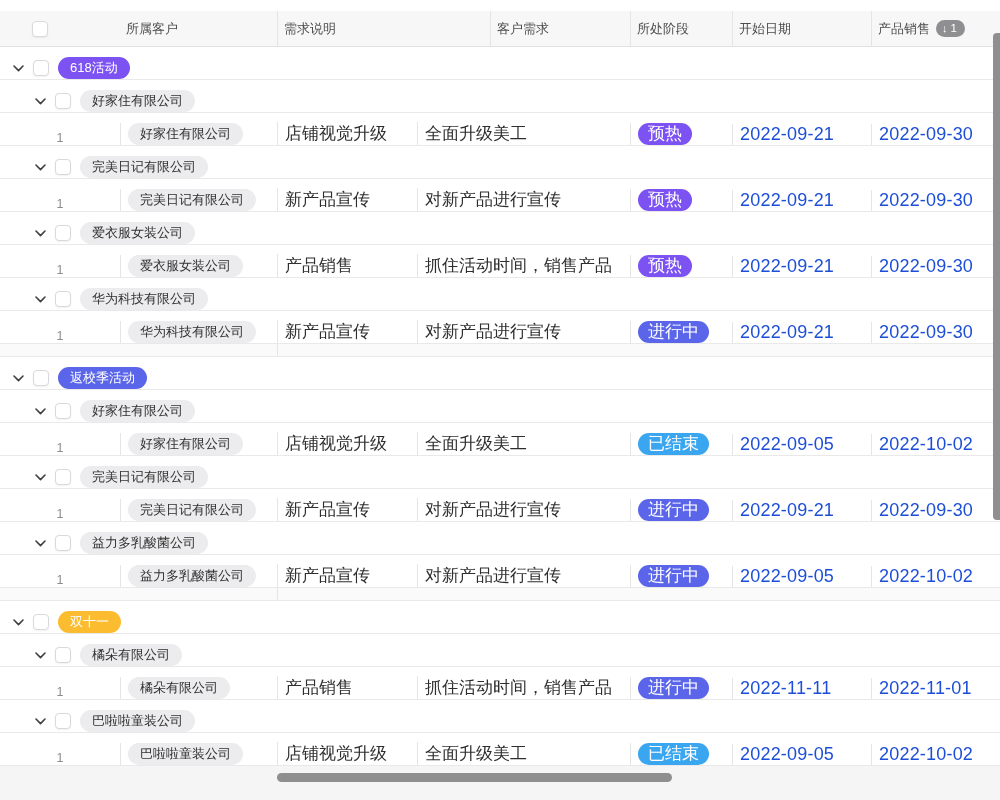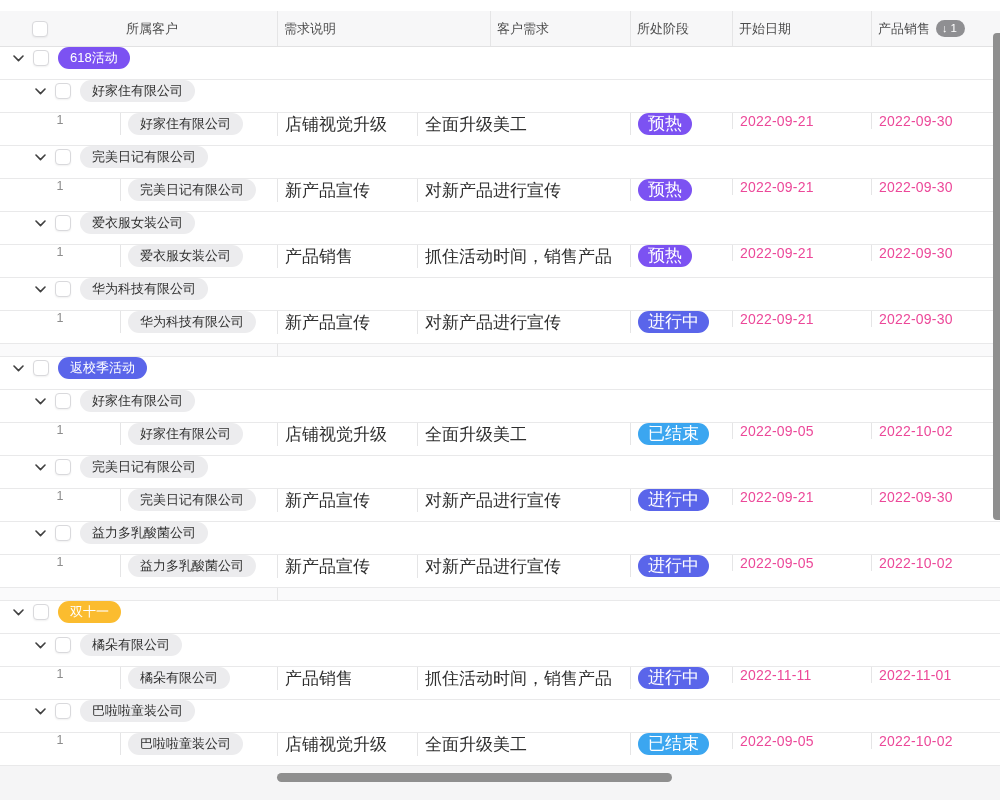--- a/index.html
+++ b/index.html
@@ -19,40 +19,40 @@
   .c5 { width:139px; min-width:139px; }
   .c6 { flex:1; }
   .bl { border-left:1px solid #e5e5e6; }
 
   .sort-pill { display:inline-flex; align-items:center; gap:3px; margin-left:6px; background:#8f8f92; color:#fff;
     border-radius:10px; padding:1px 8px 2px 6px; font-size:11.5px; line-height:14px; }
   .sort-pill .arr { font-size:11px; }
 
   
   #rows { display:flex; flex-direction:column; }
-  .row { display:flex; height:33px; min-height:33px; border-bottom:1px solid #e9e9ea; background:#fff; align-items:flex-start; }
+  .row { display:flex; height:33px; min-height:33px; border-bottom:1px solid #e9e9ea; background:#fff; align-items:flex-end; }
   .gleft { width:277px; min-width:277px; display:flex; align-items:center; }
   .gright { flex:1; }
   .gleft.lvl1 { padding-left:12px; }
   .gleft.lvl2 { padding-left:34px; }
 
   .chev { display:inline-flex; align-items:center; justify-content:center; width:12px; margin-right:9px; cursor:pointer; }
   .checkbox { width:16px; height:16px; min-width:16px; border:1px solid #d9d9dc; border-radius:4px; background:#fff;
     box-shadow:0 1px 2px rgba(0,0,0,.06); cursor:pointer; }
   .gleft .checkbox { margin-right:9px; }
 
   .badge { display:inline-block; padding:3px 12px 4px; border-radius:20px; color:#fff; font-size:13px; line-height:15px; white-space:nowrap; }
   .pill  { display:inline-block; padding:3px 12px 4px; border-radius:20px; background:#ececee; color:#303030;
     font-size:13px; line-height:15px; white-space:nowrap; }
   .stage { display:inline-block; padding:3px 10px 4px; border-radius:20px; color:#fff; font-size:17px; line-height:15px; white-space:nowrap; }
 
   .cell { display:flex; align-items:center; padding-left:7px; overflow:hidden; }
   .cell.num { justify-content:center; padding-left:0; color:#8c8c8c; font-size:12.5px; }
   .cell .txt { font-size:17px; color:#2e2e2e; white-space:nowrap; }
-  .cell .date { font-size:14px; color:#ec4899; letter-spacing:.2px; white-space:nowrap; }
+  .cell .date { font-size:18px; color:#1d4ed8; letter-spacing:.2px; white-space:nowrap; }
 
   .spacer { display:flex; height:13px; min-height:13px; background:#fafafb; border-bottom:1px solid #e9e9ea; }
   .spacer .sleft { width:277px; min-width:277px; }
   .spacer .sright { flex:1; border-left:1px solid #e5e5e6; }
 
   
   .footer-row { display:flex; height:32px; min-height:32px; background:#fff; border-bottom:1px solid #e2e2e3; }
   .fcell { height:100%; display:flex; align-items:center; justify-content:center; }
   .fcount { color:#8a8a8a; font-size:13px; }
   .bottom-strip { flex:1; background:#f5f5f6; }

